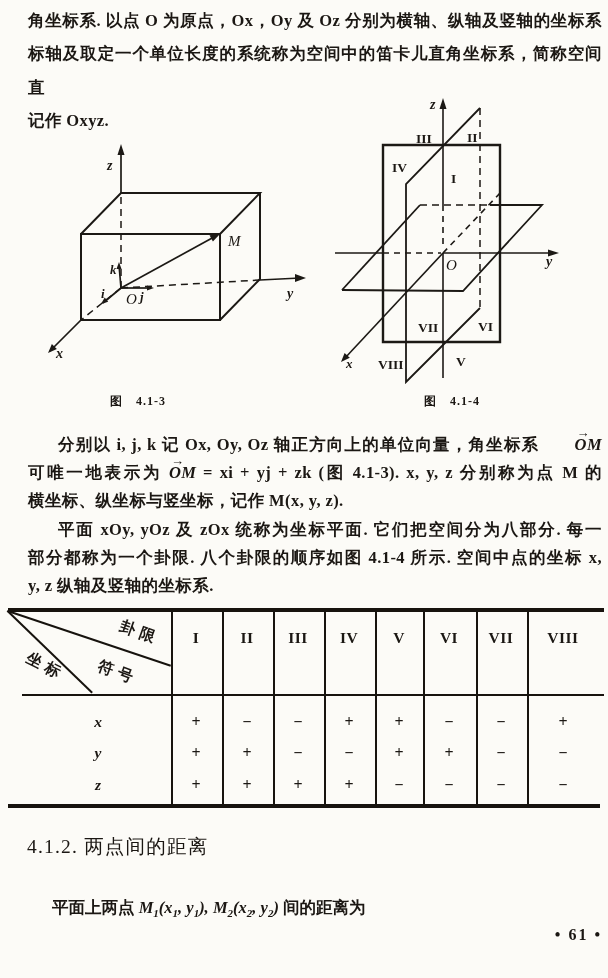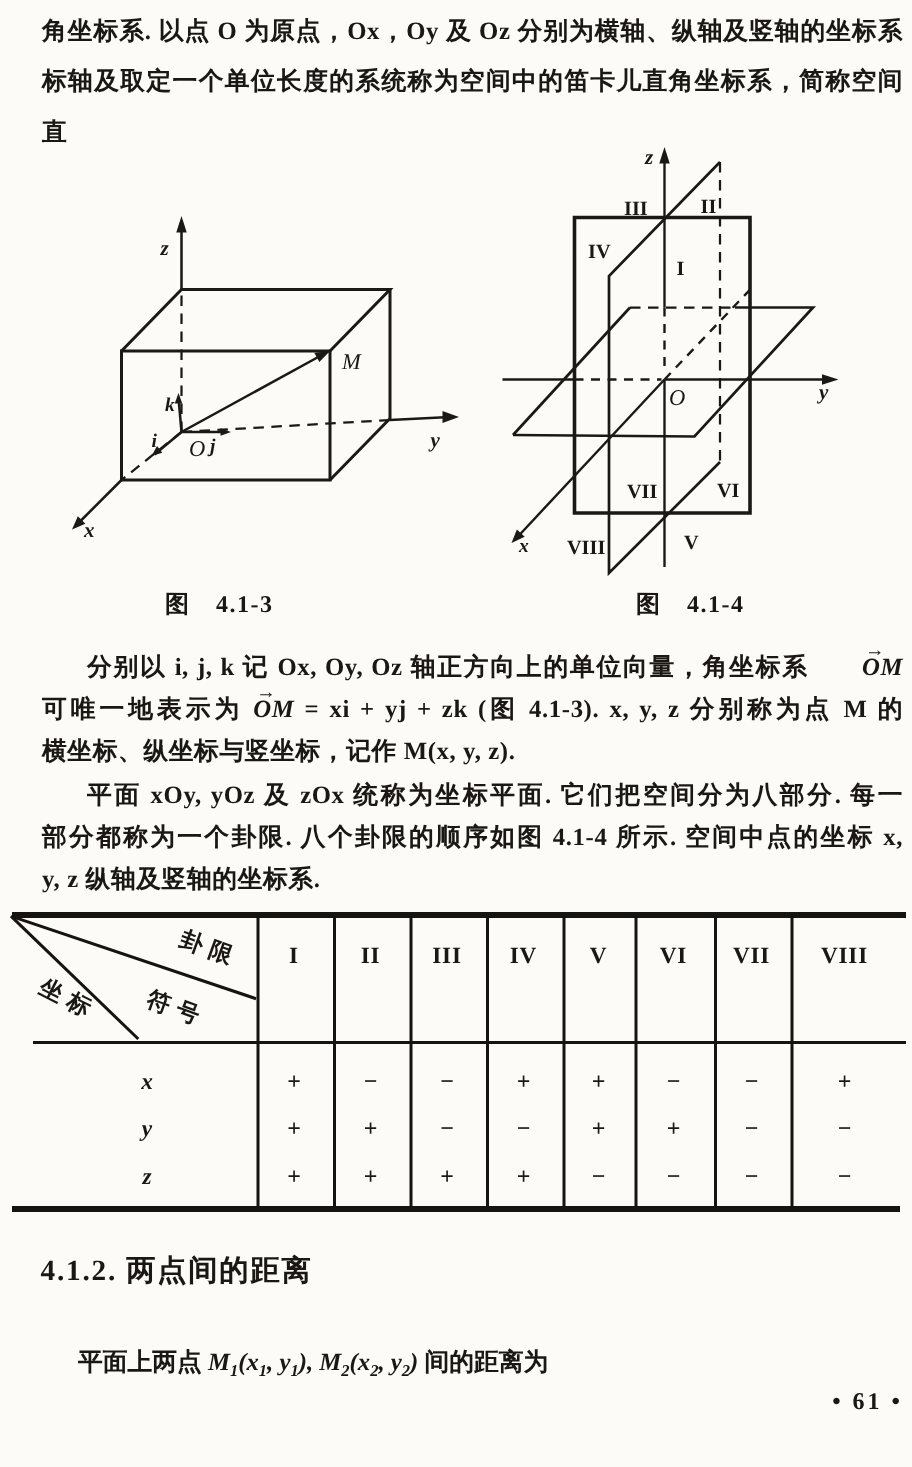--- a/index.html
+++ b/index.html
@@ -11,48 +11,49 @@
   .p1{top:4px;line-height:33.4px;}
   .p2{top:431px;line-height:28.2px;}
   .p3{top:516px;line-height:28.2px;}
   .jl{text-align:justify;text-align-last:justify;text-justify:inter-character;}
   .ind{text-indent:30px;}
   .vec{position:relative;display:inline-block;font-style:italic;font-weight:700;}
   .vec .arr{position:absolute;left:2px;top:-12px;font-size:13px;font-style:normal;
             font-weight:400;letter-spacing:0;}
   svg{position:absolute;}
   svg text{font-family:"Liberation Serif","DejaVu Serif",serif;fill:#1b1713;}
-  .cap{position:absolute;font-size:16px;font-weight:700;letter-spacing:1px;}
+  .cap{position:absolute;font-size:12px;font-weight:700;letter-spacing:1px;}
   
   .sgt{position:absolute;left:8px;top:608px;width:596px;height:200px;}
   .hline,.vline{position:absolute;background:#17130e;}
   .diag{position:absolute;height:1.6px;background:#17130e;transform-origin:0 0;}
   .cell{position:absolute;transform:translate(-50%,-50%);font-size:16px;font-weight:700;
         white-space:nowrap;}
   .rom{font-size:15.5px;letter-spacing:.5px;}
   .cnr{position:absolute;font-size:15.5px;font-weight:700;transform-origin:0 0;
        letter-spacing:5px;white-space:nowrap;}
   .rowlab{font-style:italic;font-size:15.5px;}
-  .h1{position:absolute;left:27px;top:833px;font-size:19.5px;font-weight:700;
+  .h1{position:absolute;left:27px;top:833px;font-size:19.5px;font-weight:400;
       letter-spacing:1.2px;}
   .it1{position:absolute;left:59px;top:870px;font-size:16px;font-weight:700;letter-spacing:.5px;}
   .it2{position:absolute;left:52px;top:897px;font-size:16.5px;font-weight:600;}
   .it2 sub{font-size:11px;vertical-align:-4px;font-style:italic;}
   .it2 .mv{font-style:italic;font-weight:700;}
   .pgnum{position:absolute;left:518px;top:926px;width:84px;text-align:right;
          font-size:16px;font-weight:700;letter-spacing:2px;}
 </style>
 </head>
 <body>
 
 <div class="page">
 
   <div class="tline p1">
     <div class="jl">角坐标系. 以点 O 为原点，Ox，Oy 及 Oz 分别为横轴、纵轴及竖轴的坐标系</div>
     <div class="jl">标轴及取定一个单位长度的系统称为空间中的笛卡儿直角坐标系，简称空间直</div>
+    <div>记作 Oxyz.</div>
   </div>
 
   <svg style="left:28px;top:108px" width="292" height="262" viewBox="0 0 292 262">
     <g stroke="#1c1915" fill="none" stroke-width="2">
       <path d="M53,126 L192,126 L192,212 L53,212 Z"></path>
       <path d="M53,126 L93,85 L232,85 L192,126"></path>
       <path d="M232,85 L232,171 L192,212"></path>
     </g>
     <g stroke="#1c1915" fill="none" stroke-width="1.5" stroke-dasharray="7 5">
       <path d="M93,180 L93,85"></path>

